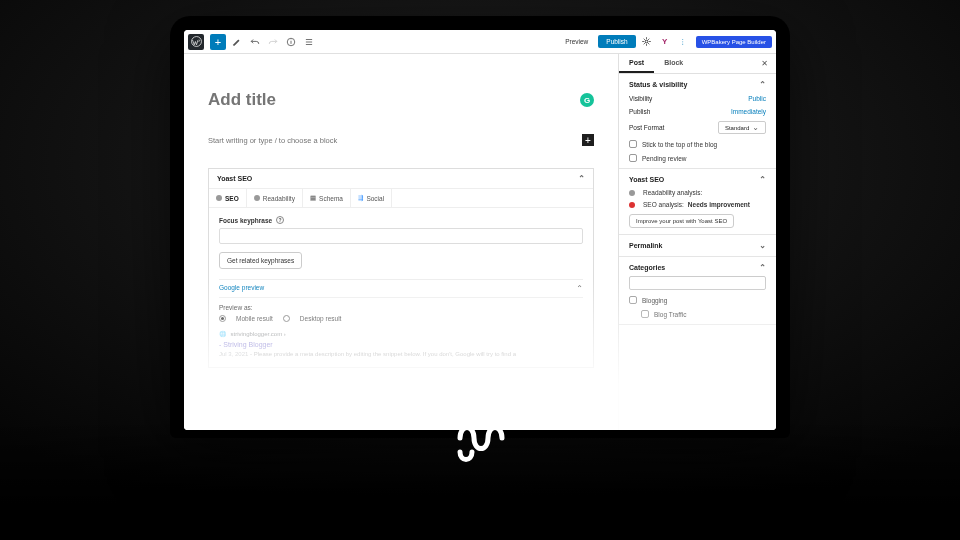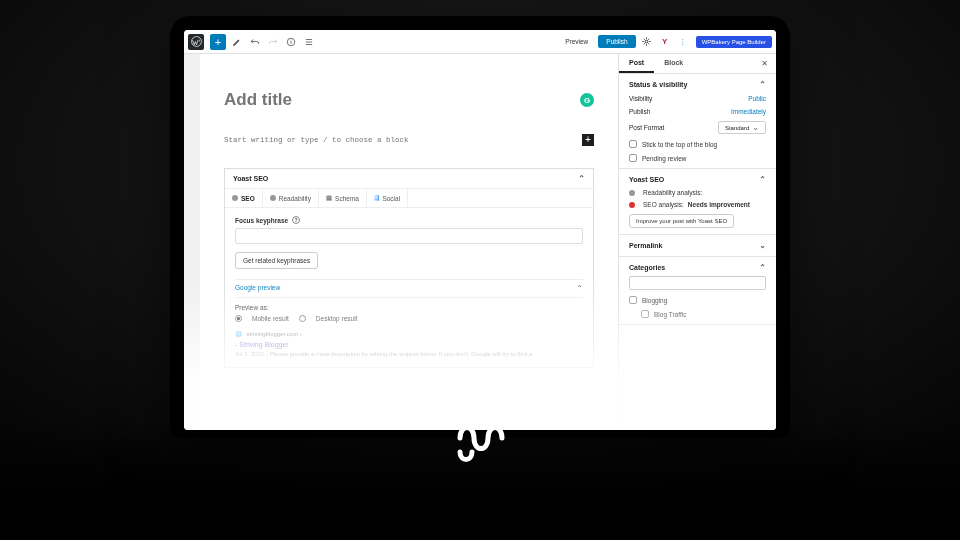--- a/index.html
+++ b/index.html
@@ -28,26 +28,26 @@
   .wp-logo { width: 16px; height: 16px; background: #23282d; border-radius: 2px; display:flex;align-items:center;justify-content:center;color:#fff;font-size:10px;font-weight:bold; }
   .add-block { width: 16px; height: 16px; background: #007cba; border-radius: 2px; display:flex;align-items:center;justify-content:center;color:#fff;font-size:11px;margin-left:6px; }
   .tool { width: 14px; height: 14px; display:flex;align-items:center;justify-content:center;color:#555;margin-left:4px; }
   .flex-sp { flex: 1; }
   .btn-preview { font-size: 6.5px; padding: 3px 6px; color: #333; }
   .btn-publish { font-size: 6.5px; padding: 3px 8px; background: #007cba; color: #fff; border-radius: 2px; margin: 0 4px; }
   .top-icon { width: 14px; height: 14px; display:flex;align-items:center;justify-content:center;color:#555;margin-right:4px; }
   .wpbakery { background:#2751e6;color:#fff;font-size:6px;padding:3px 6px;border-radius:2px;margin-left:2px; }
   
   .workspace { position:absolute; top:24px; bottom:0; left:0; right:0; display:flex; }
-  .editor { flex:1; background:#fff; padding: 14px 24px 0 24px; overflow:hidden;margin-left:16px; }
+  .editor { flex:1; background:#fff; padding: 14px 24px 0 24px; overflow:hidden; }
   .sidebar { width: 158px; background:#fff; border-left:1px solid #e0e0e0; overflow:hidden; }
   .title-row { display:flex; align-items:center; margin-top: 22px; }
   .title-input { font-size: 17px; font-weight: 700; color: #757575; flex:1; }
   .gram { width:14px;height:14px;border-radius:50%;background:#15c39a;color:#fff;display:flex;align-items:center;justify-content:center;font-size:8px;font-weight:bold;margin-left:8px; }
-  .body-row { display:flex; align-items:center; margin-top: 24px; font-family: Liberation Mono, monospace; }
+  .body-row { display:flex; align-items:center; margin-top: 24px; }
   .body-input { font-size: 7.5px; color:#757575; flex:1; }
   .add-sq { width:12px;height:12px;background:#1e1e1e;color:#fff;display:flex;align-items:center;justify-content:center;font-size:10px; }
   
   .yoast { margin-top: 22px; border:1px solid #ddd; background:#fff; }
   .yoast-hd { display:flex;align-items:center;justify-content:space-between;padding:5px 8px;border-bottom:1px solid #eee;font-size:7px;font-weight:600; }
   .yoast-tabs { display:flex;border-bottom:1px solid #eee; }
   .ytab { padding:5px 7px; font-size:6.5px; color:#555; border-right:1px solid #eee; display:flex;align-items:center;gap:3px; }
   .ytab.active { color:#1e1e1e;font-weight:600; }
   .dot { width:6px;height:6px;border-radius:50%;background:#7ad03a;display:inline-block; }
   .dot.gray { background:#999; }

